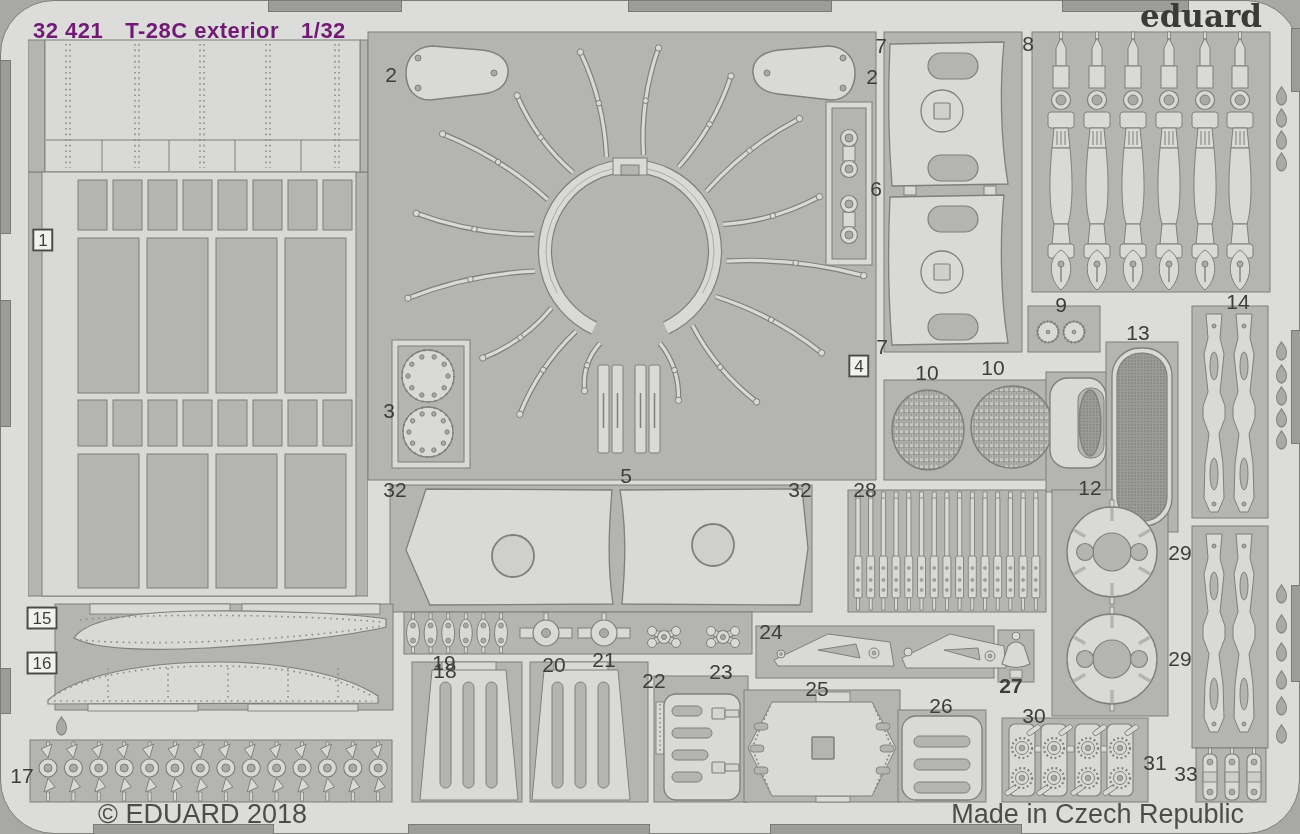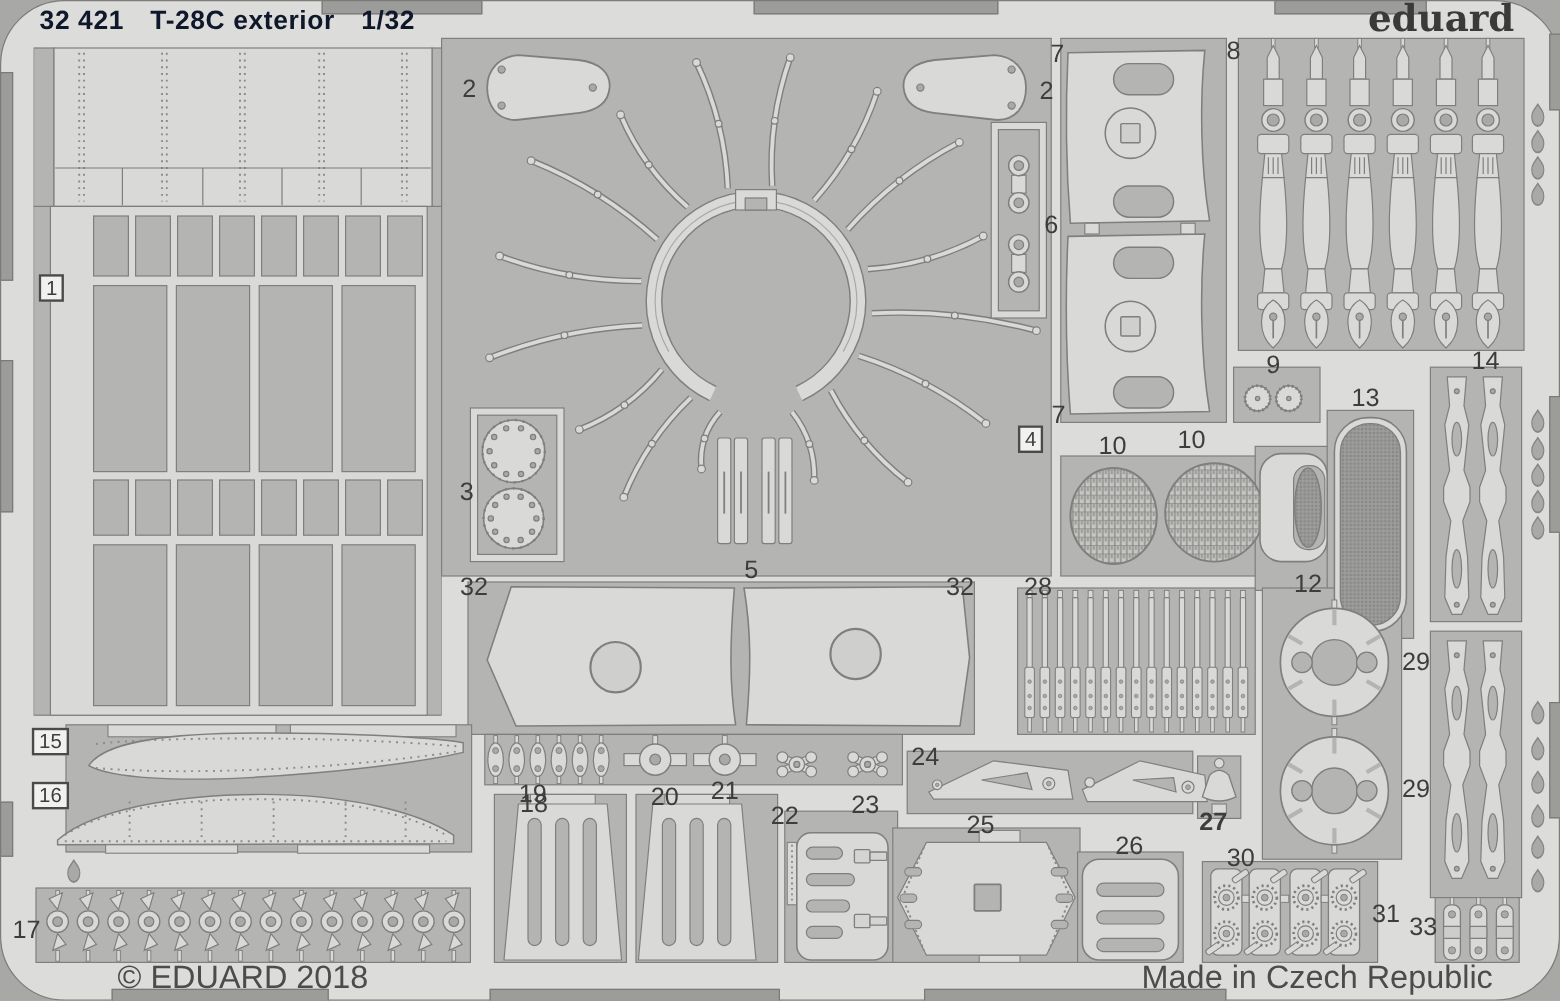--- a/index.html
+++ b/index.html
@@ -6,21 +6,21 @@
   #stage{position:relative;width:1300px;height:834px;background:#a8a8a6;overflow:hidden;
          font-family:"Liberation Sans",sans-serif;}
   #sheet{position:absolute;inset:0;background:#dcdcda;border-radius:54px;border:1px solid #7c7c7a;}
   .layer{position:absolute;pointer-events:none;}
   .notch{position:absolute;background:#9c9c9a;border:1px solid #7a7a78;}
   .drop{position:absolute;width:9px;height:9px;background:#a9a9a7;border:1px solid #868684;
         border-radius:0 50% 50% 50%;transform:scaleY(1.5) rotate(45deg);}
   .plabel{position:absolute;transform:translate(-50%,-50%);font-size:21px;color:#3d3d3b;
           line-height:1;white-space:nowrap;z-index:30;}
   .plabel.boxed{background:#f1f1ef;border:2px solid #4a4a48;font-size:17px;padding:1px 4px;}
-  #hdr{position:absolute;left:33px;top:4px;font-size:22px;font-weight:bold;color:#0f172a;
+  #hdr{position:absolute;left:33px;top:18px;font-size:22px;font-weight:bold;color:#701a75;
        letter-spacing:.5px;display:flex;gap:22px;z-index:30;}
   #logo{position:absolute;right:38px;top:-2px;font-family:"DejaVu Serif",serif;font-weight:bold;
         font-size:31px;color:#3a3a38;z-index:30;}
   .foot{position:absolute;top:799px;font-size:27px;color:#4c4c4a;z-index:30;}
   #foot-l{left:98px;}
   #foot-r{right:56px;}
 </style>
 </head>
 <body>
 

